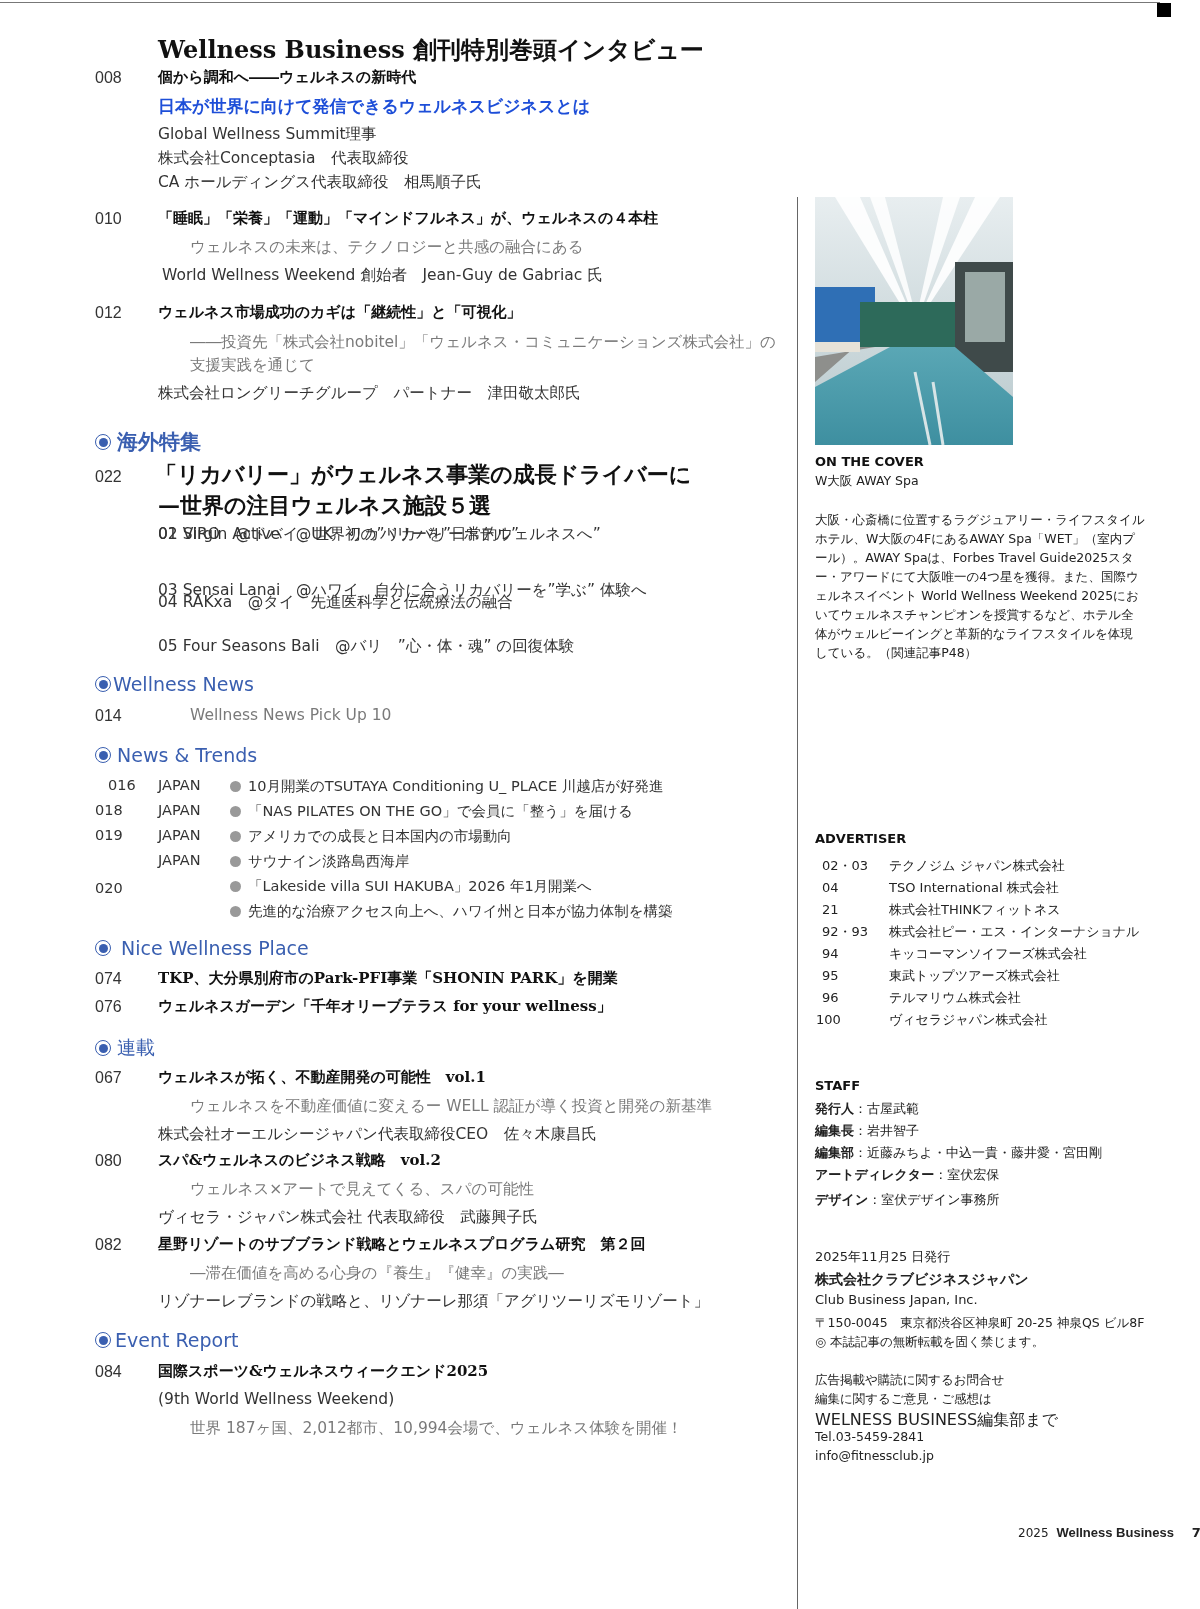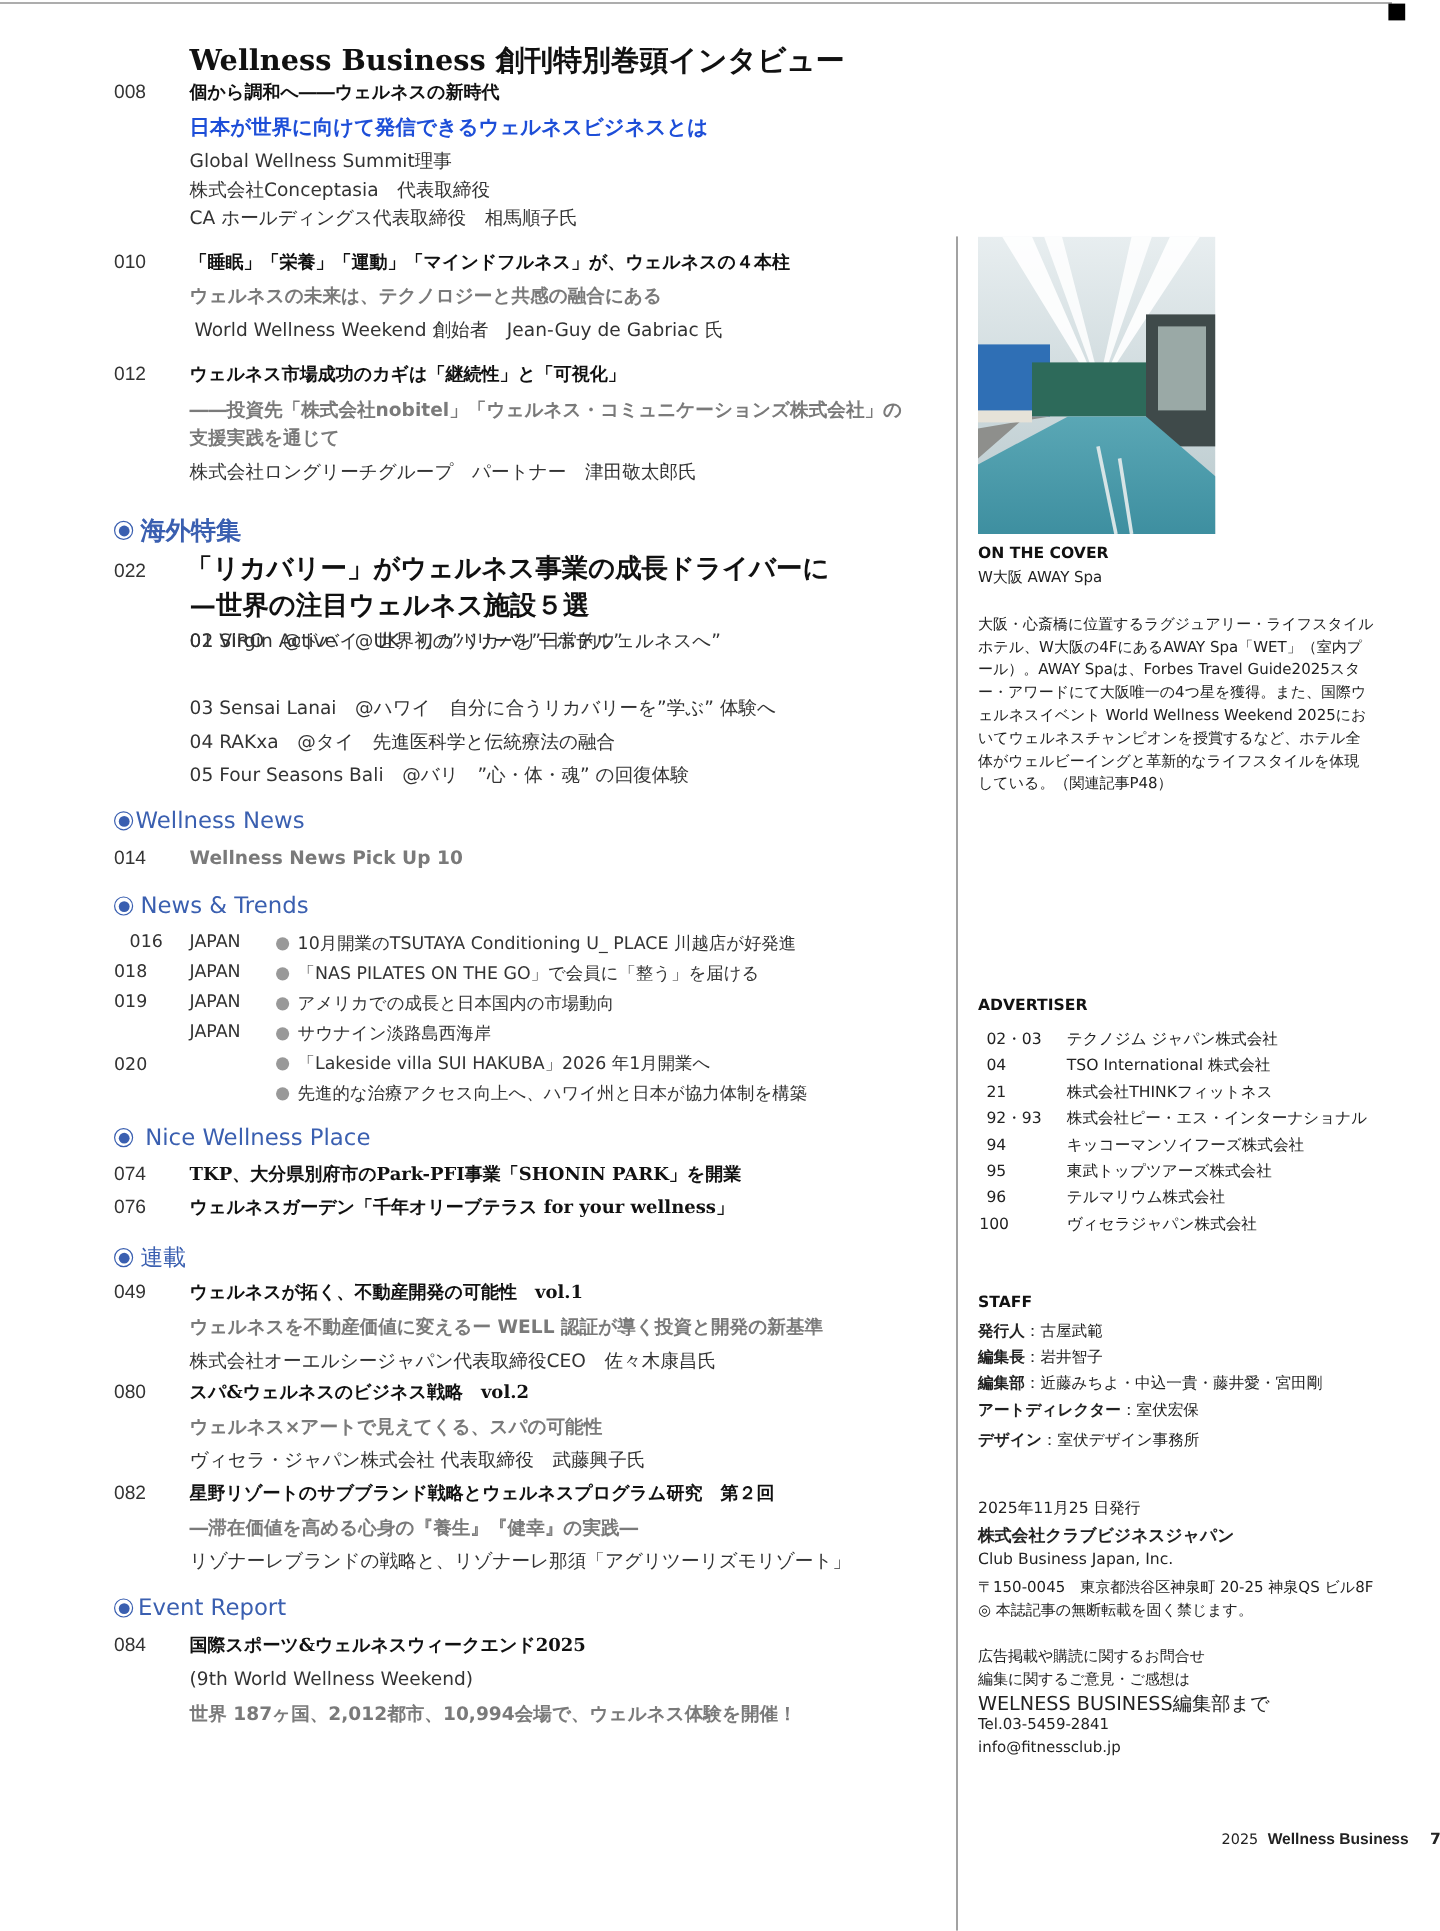--- a/index.html
+++ b/index.html
@@ -9,21 +9,21 @@
   .corner-mark { position: absolute; left: 1157px; top: 3px; width: 14px; height: 14px; background: #000; }
   .vdivider { position: absolute; left: 797px; top: 197px; width: 1px; height: 1412px; background: #666; }
 
   .abs { position: absolute; white-space: nowrap; }
   .num { font-family: "Liberation Sans", sans-serif; font-size: 16px; color: #333; }
   .serif-b { font-family: "DejaVu Serif", "Liberation Serif", serif; font-weight: bold; color: #111; }
   .big-title { font-size: 24px; }
   .head { font-size: 15px; }
   .feat { font-size: 22px; line-height: 30px; }
   .brown { font-family: "DejaVu Sans", sans-serif; font-weight: bold; color: #1d4ed8; font-size: 17px; }
-  .grey-b { font-family: "DejaVu Sans", sans-serif; font-weight: bold; color: #7a7a7a; font-size: 15.5px; }
+  .grey-b { font-family: "DejaVu Sans", sans-serif; font-weight: normal; color: #7a7a7a; font-size: 15.5px; margin-left: 32px; }
   .body { font-family: "DejaVu Sans", sans-serif; font-size: 15.5px; color: #333; }
   .body-s { font-family: "DejaVu Sans", sans-serif; font-size: 14.5px; color: #333; }
 
   .section { position: absolute; display: flex; align-items: center; color: #3a5fb0;
              font-family: "DejaVu Sans", sans-serif; font-size: 19px; }
   .section.jp { font-weight: bold; font-size: 21px; }
   .radio { width: 16px; height: 16px; border: 1.5px solid #3a5fb0; border-radius: 50%;
            box-sizing: border-box; display: inline-flex; align-items: center; justify-content: center;
            margin-right: 6px; }
   .radio::after { content: ""; width: 9px; height: 9px; background: #3a5fb0; border-radius: 50%; }
@@ -74,21 +74,21 @@
 <div class="section jp" style="left:95px;top:428px;">
   <span class="radio"></span>
   <span>海外特集</span>
 </div>
 <div class="abs num" style="left:95px;top:468px;">022</div>
 <div class="abs serif-b feat" style="left:155px;top:459px;">「リカバリー」がウェルネス事業の成長ドライバーに</div>
 <div class="abs serif-b feat" style="left:158px;top:490px;">—世界の注目ウェルネス施設５選</div>
 <div class="abs body" style="left:158px;top:524px;">01 SIRO　@ドバイ　世界初の”リカバリーホテル”</div>
 <div class="abs body" style="left:158px;top:524px;text-align:center;">02 Virgin Active　@UK　リカバリーを”日常的ウェルネスへ”</div>
 <div class="abs body" style="left:158px;top:580px;">03 Sensai Lanai　@ハワイ　自分に合うリカバリーを”学ぶ” 体験へ</div>
-<div class="abs body" style="left:158px;top:608px;">04 RAKxa　@タイ　先進医科学と伝統療法の融合</div>
+<div class="abs body" style="left:158px;top:592px;">04 RAKxa　@タイ　先進医科学と伝統療法の融合</div>
 <div class="abs body" style="left:158px;top:636px;">05 Four Seasons Bali　@バリ　”心・体・魂” の回復体験</div>
 
 <div class="section" style="left:95px;top:673px;">
   <span class="radio" style="margin-right:2px;"></span>
   <span>Wellness News</span>
 </div>
 <div class="abs num" style="left:95px;top:707px;">014</div>
 <div class="abs grey-b" style="left:158px;top:706px;">Wellness News Pick Up 10</div>
 
 <div class="section" style="left:95px;top:744px;">
@@ -122,21 +122,21 @@
 <div class="abs num" style="left:95px;top:970px;">074</div>
 <div class="abs serif-b head" style="left:158px;top:969px;">TKP、大分県別府市のPark-PFI事業「SHONIN PARK」を開業</div>
 <div class="abs num" style="left:95px;top:998px;">076</div>
 <div class="abs serif-b head" style="left:158px;top:997px;">ウェルネスガーデン「千年オリーブテラス for your wellness」</div>
 
 <div class="section jp" style="left:95px;top:1035px;font-weight:normal;font-size:19px;">
   <span class="radio"></span>
   <span>連載</span>
 </div>
 
-<div class="abs num" style="left:95px;top:1069px;">049</div>
+<div class="abs num" style="left:95px;top:1069px;">067</div>
 <div class="abs serif-b head" style="left:158px;top:1068px;">ウェルネスが拓く、不動産開発の可能性　vol.1</div>
 <div class="abs grey-b" style="left:158px;top:1096px;">ウェルネスを不動産価値に変えるー WELL 認証が導く投資と開発の新基準</div>
 <div class="abs body" style="left:158px;top:1124px;">株式会社オーエルシージャパン代表取締役CEO　佐々木康昌氏</div>
 
 <div class="abs num" style="left:95px;top:1152px;">080</div>
 <div class="abs serif-b head" style="left:158px;top:1151px;">スパ&amp;ウェルネスのビジネス戦略　vol.2</div>
 <div class="abs grey-b" style="left:158px;top:1179px;">ウェルネス×アートで見えてくる、スパの可能性</div>
 <div class="abs body" style="left:158px;top:1207px;">ヴィセラ・ジャパン株式会社 代表取締役　武藤興子氏</div>
 
 <div class="abs num" style="left:95px;top:1236px;">082</div>

